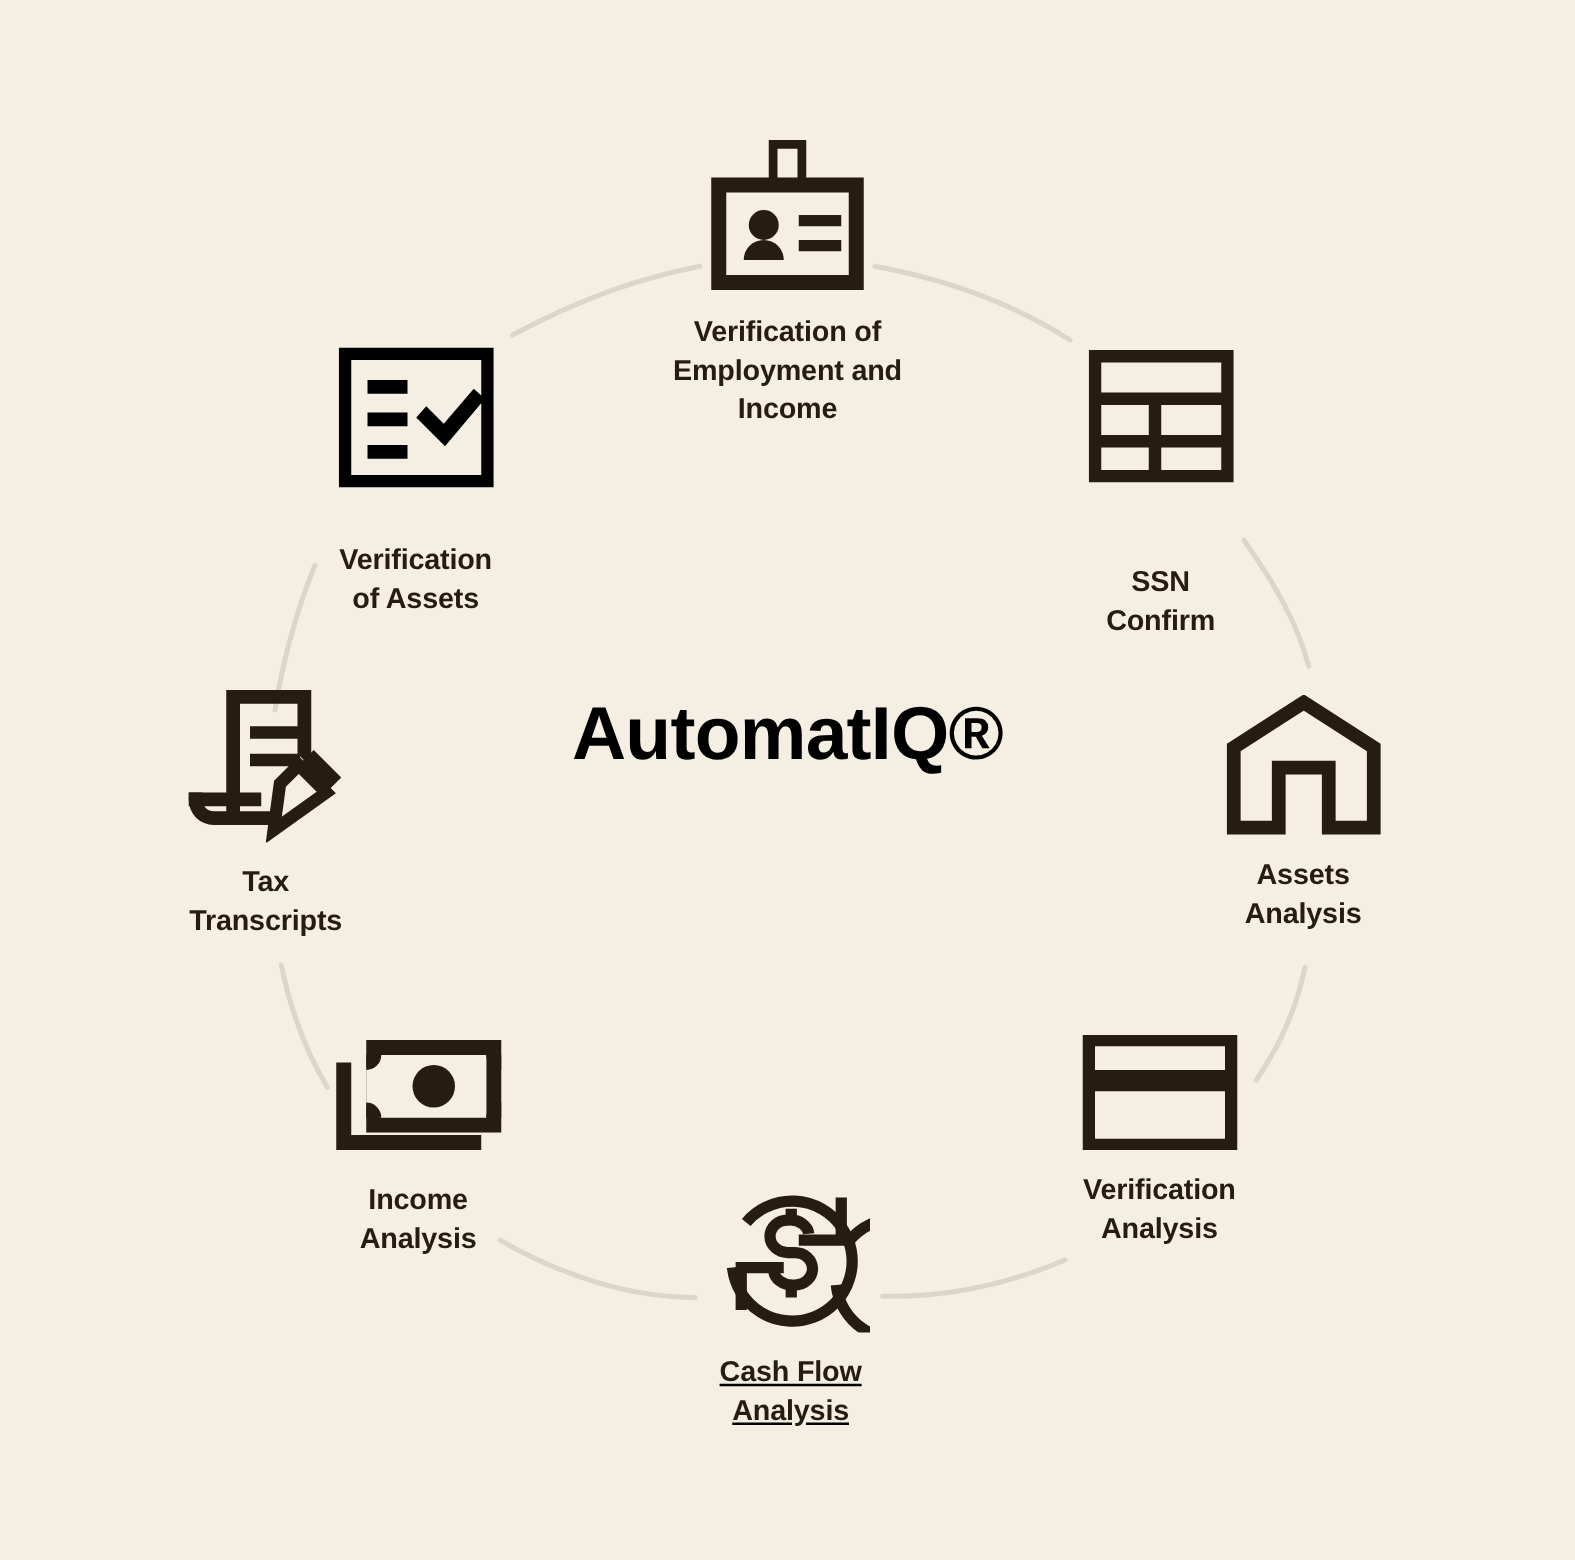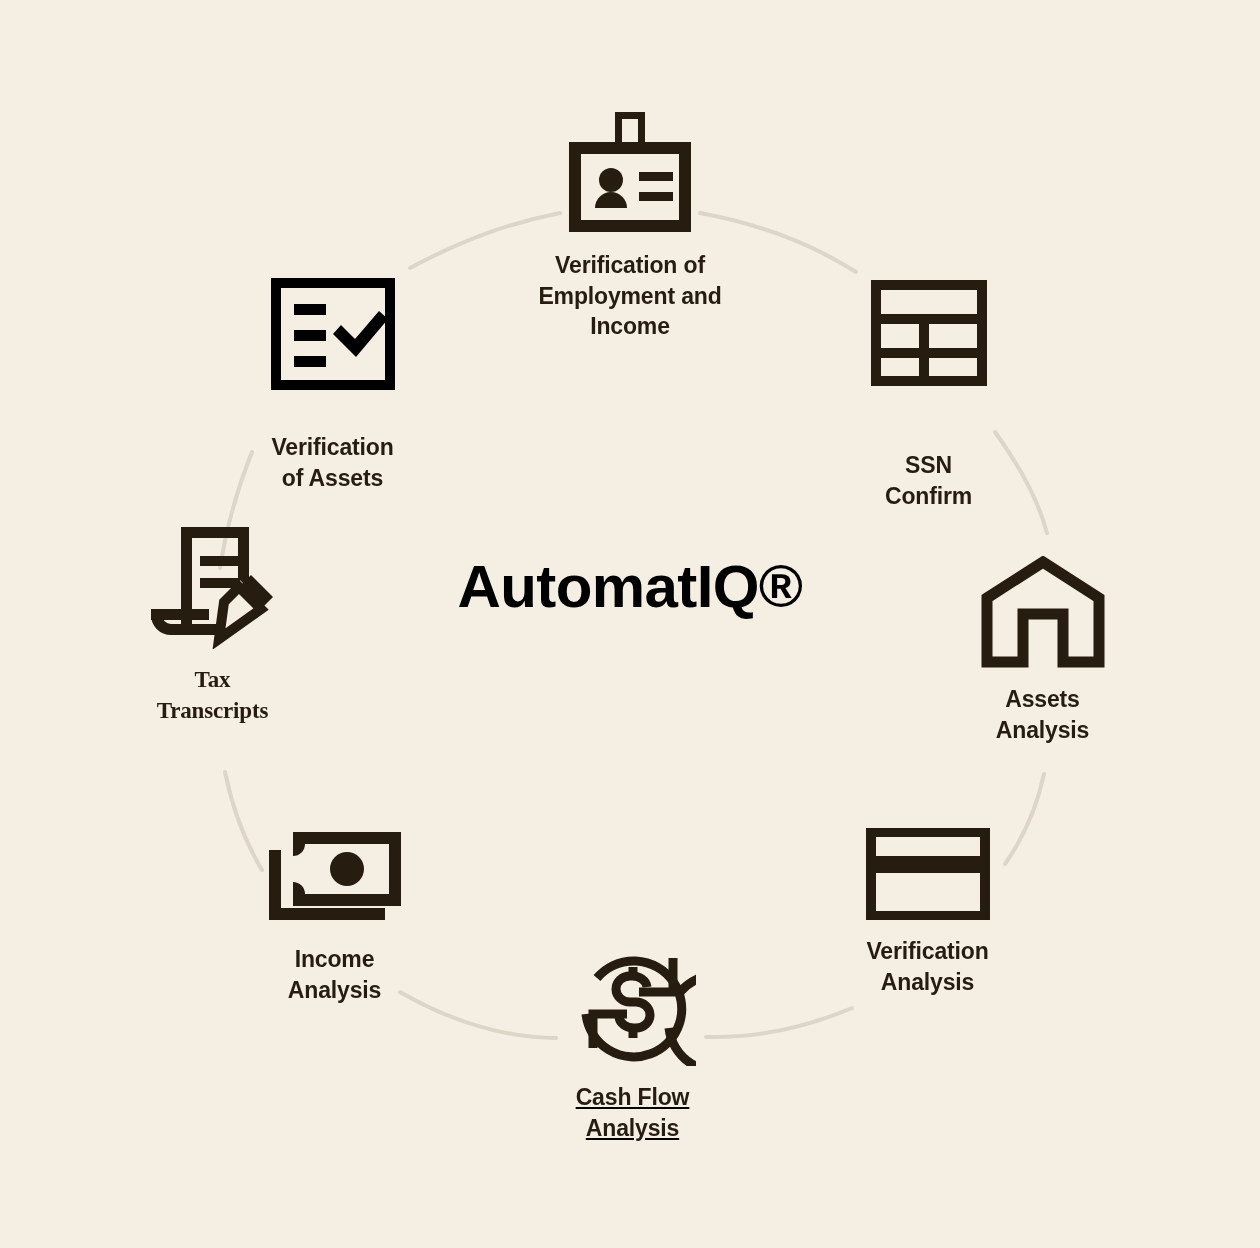--- a/index.html
+++ b/index.html
@@ -61,21 +61,21 @@
     white-space: pre-line;
   }
 
   
   #node-voei   { left: 455px; top: 110px; width: 350px; }
   #node-ssn    { left: 806px; top: 280px; width: 245px; gap: 48px; }
   #node-assets { left: 920px; top: 556px; width: 245px; }
   #node-liab   { left: 805px; top: 828px; width: 245px; }
   #node-cash   { left: 510px; top: 940px; width: 245px; text-decoration: underline; }
   #node-income { left: 212px; top: 828px; width: 245px; }
-  #node-tax    { left: 90px; top: 523px; width: 245px; font-family: Liberation Serif, serif; }
+  #node-tax    { left: 90px; top: 548px; width: 245px; }
   #node-voa    { left: 210px; top: 278px; width: 245px; gap: 26px; }
 </style>
 </head>
 <body>
 
 <div id="diagram">
 
   <svg class="arcs" viewBox="0 0 1260 1248" aria-hidden="true">
     <g fill="none" stroke="#DCD5C8" stroke-width="4" stroke-linecap="round">
       <path d="M 410 268 C 470 236 515 222 560 213"></path>

